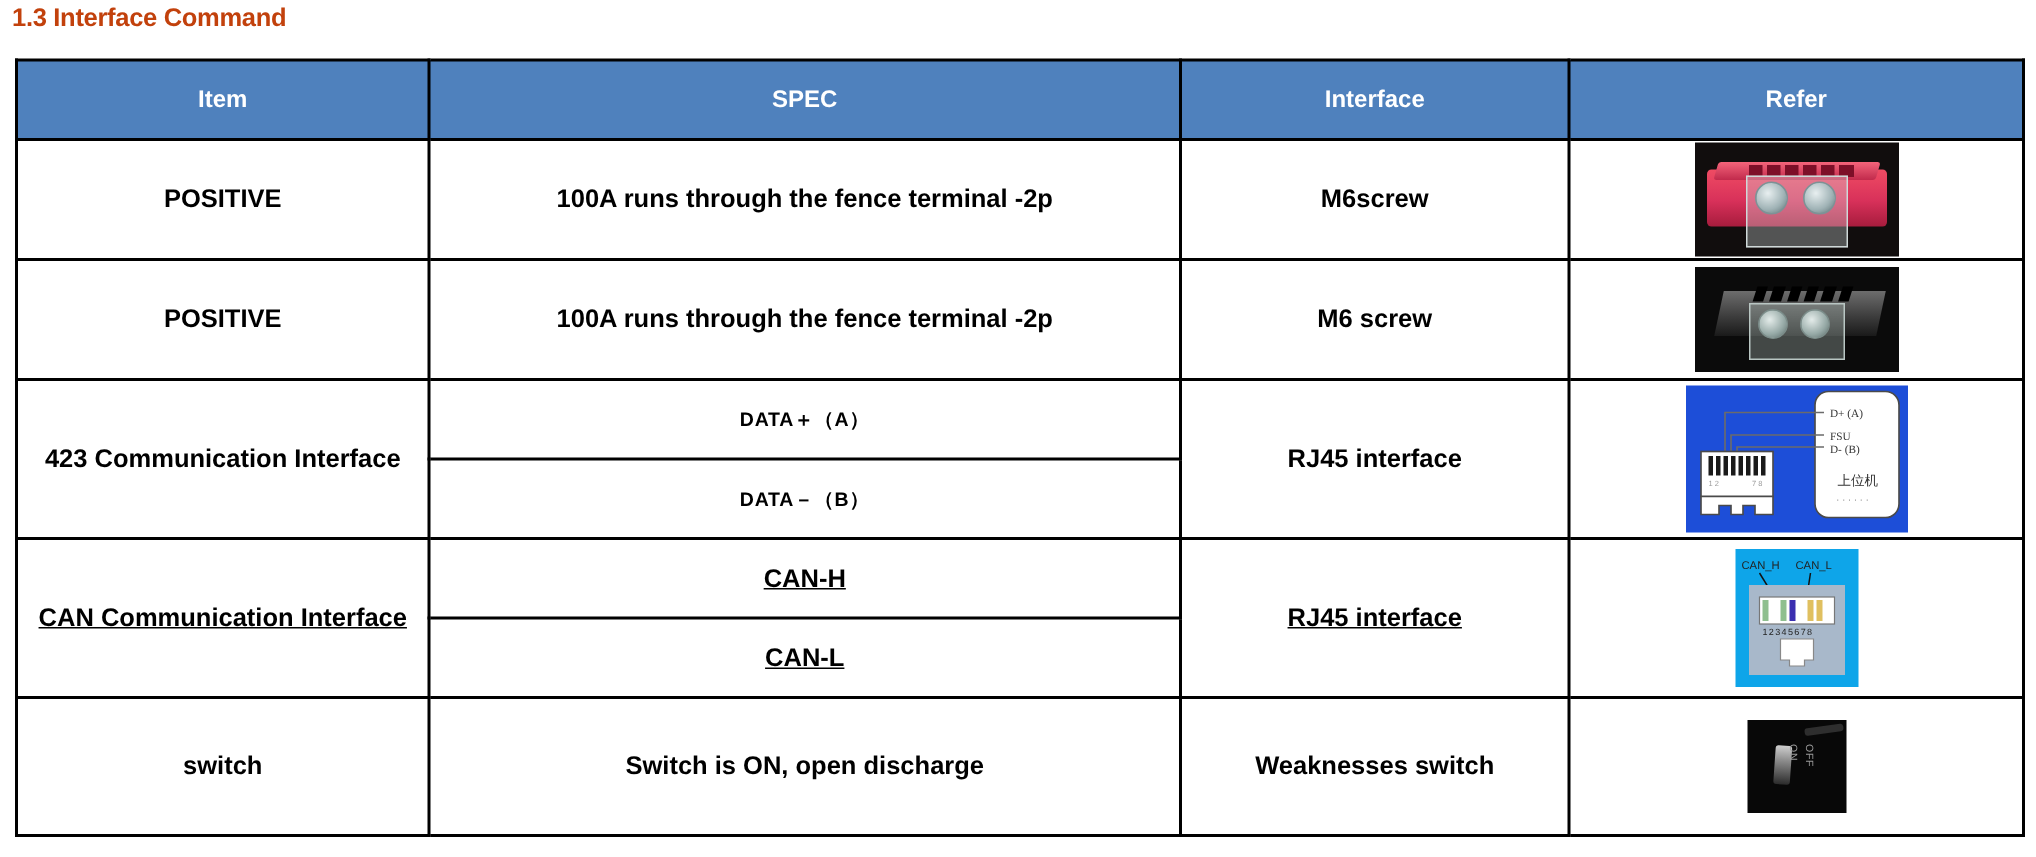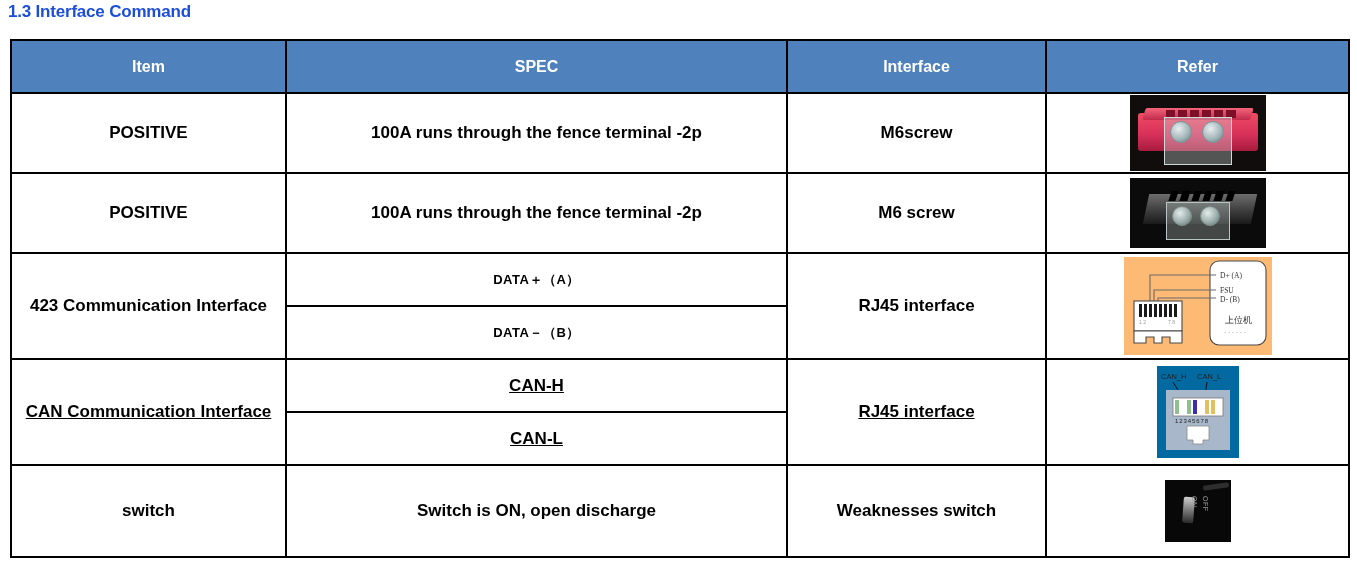--- a/index.html
+++ b/index.html
@@ -15,21 +15,21 @@
     overflow: hidden;
   }
 
   #page-title {
     position: absolute;
     left: 8px;
     top: 2px;
     font-size: 17px;
     font-weight: bold;
     letter-spacing: -0.2px;
-    color: #1d4ed8;
+    color: #c2410c;
     text-align: center;
   }
 
   #iface-table {
     position: absolute;
     left: 10px;
     top: 39px;
     width: 1338px;
     border-collapse: collapse;
     table-layout: fixed;
@@ -184,29 +184,29 @@
     border: 1px solid #7b8c89;
   }
   .photo-black .screw.s1 { left: 42px; }
   .photo-black .screw.s2 { left: 70px; }
 
   
   .diagram-485 {
     position: relative;
     width: 148px;
     height: 98px;
-    background: #fdba74;
+    background: #1d4ed8;
   }
 
   
   .diagram-can {
     position: relative;
     width: 82px;
     height: 92px;
-    background: #0369a1;
+    background: #0ea5e9;
   }
 
   
   .photo-switch {
     position: relative;
     width: 66px;
     height: 62px;
     background: #080808;
     overflow: hidden;
   }

